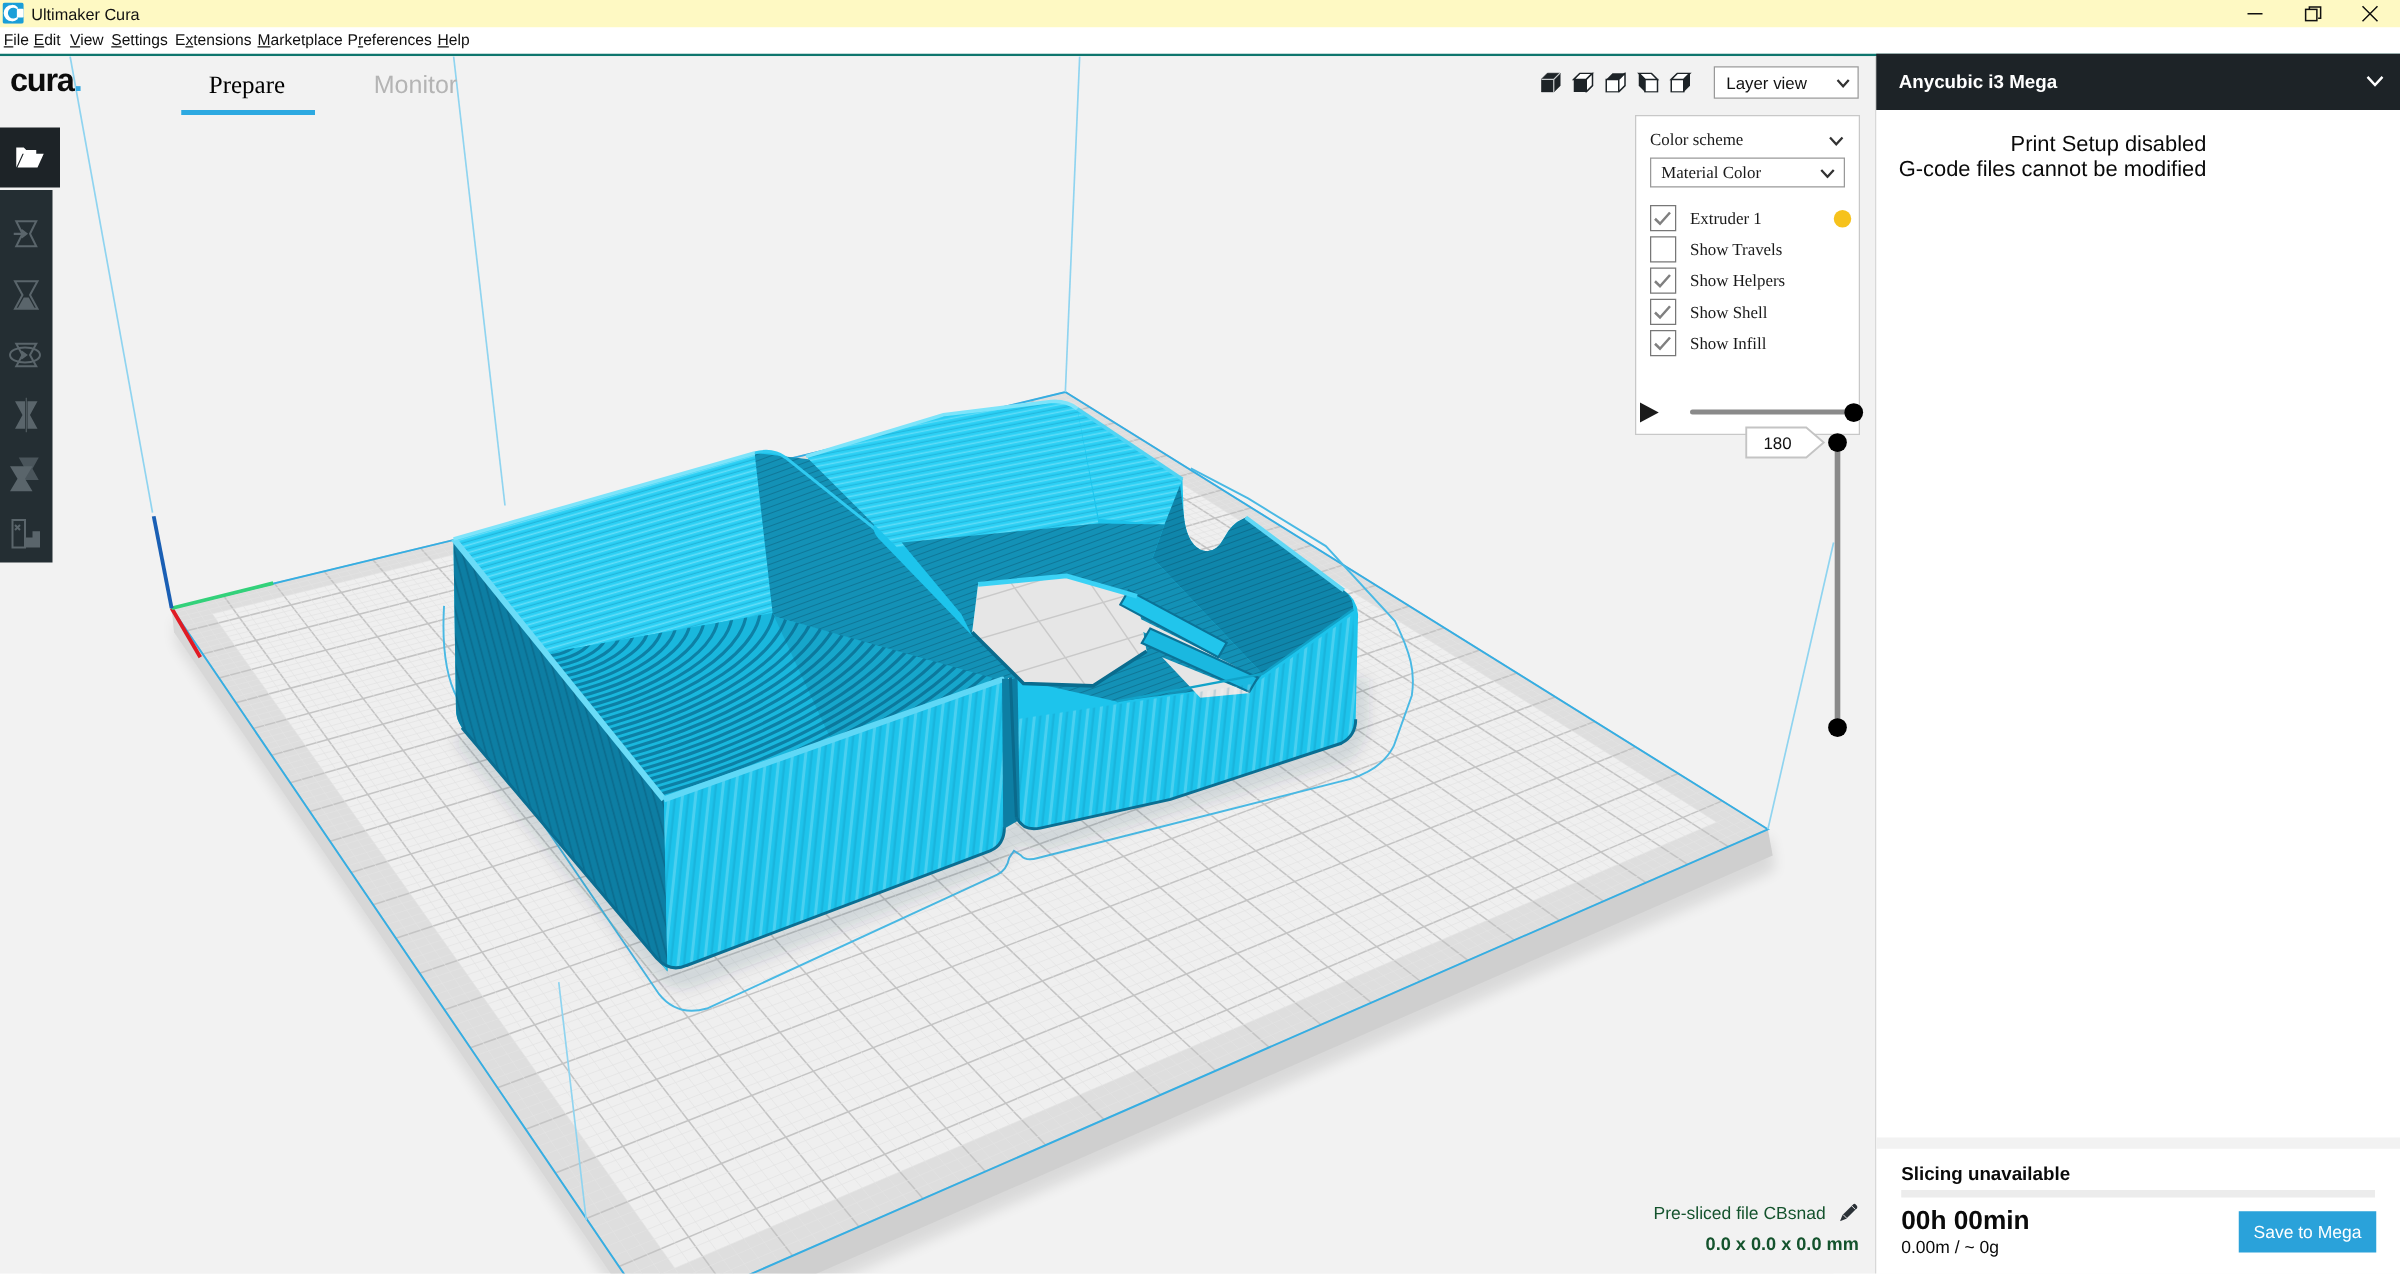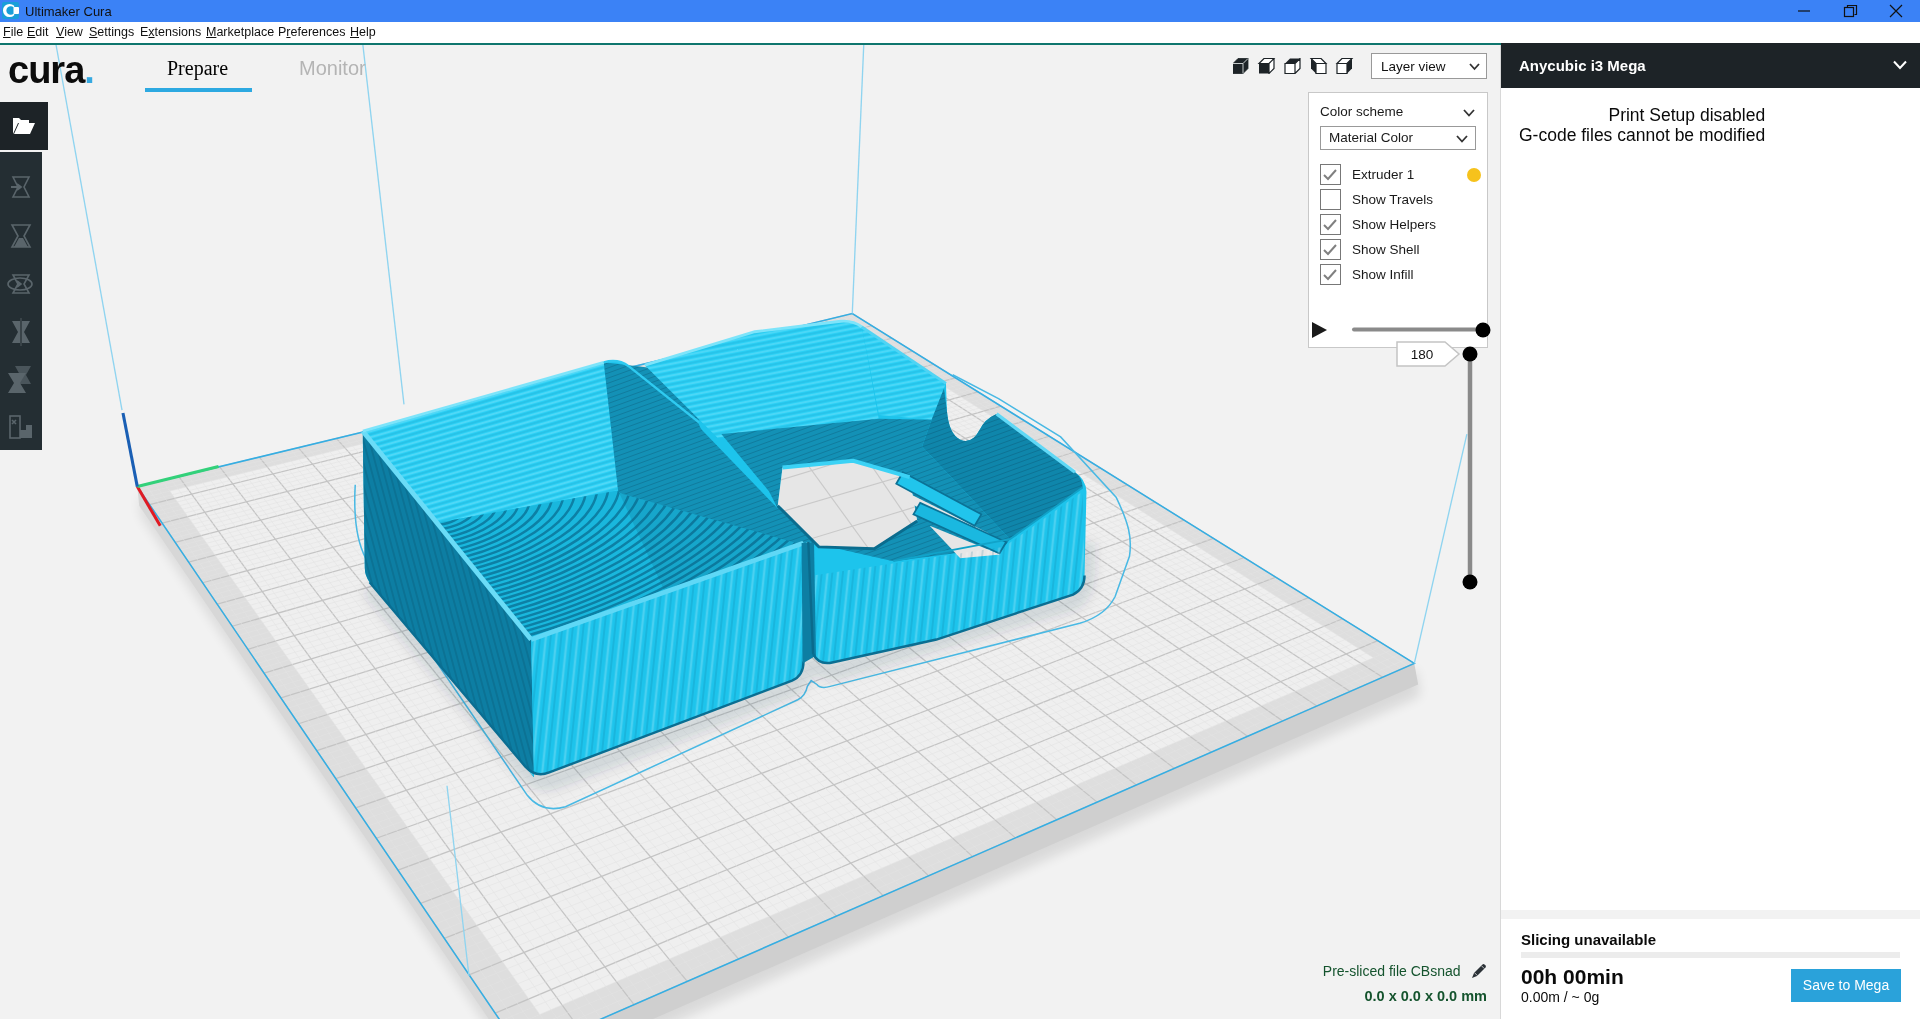--- a/index.html
+++ b/index.html
@@ -1,31 +1,31 @@
 <!DOCTYPE html>
 <html><head><meta charset="utf-8"><style>
 * { margin:0; padding:0; box-sizing:border-box; }
 body { width:1920px; height:1019px; font-family:"Liberation Sans", sans-serif; background:#fff; overflow:hidden; position:relative; }
-.titlebar { position:absolute; top:0; left:0; width:1920px; height:22px; background:#3b82f6;text-align:center; }
+.titlebar { position:absolute; top:0; left:0; width:1920px; height:22px; background:#fef9c3;text-align:center; }
 .titlebar .ticon { position:absolute; left:2px; top:2px; width:17px; height:17px; }
 .titlebar .ttext { position:absolute; left:25px; top:4px; font-size:13px; color:#111; }
 .winbtn { position:absolute; top:0; width:46px; height:22px; }
 .menubar { position:absolute; top:22px; left:0; width:1920px; height:23px; background:#fff; border-bottom:2px solid #0f766e; font-size:12.5px; color:#111; }
 .menubar span { position:absolute; top:3px; }
 .viewport { position:absolute; top:45px; left:0; width:1500px; height:974px; background:#f2f2f2; overflow:hidden; }
 .rpanel { position:absolute; top:45px; left:1500px; width:420px; height:974px; background:#fff; border-left:1px solid #d8d8d8; }
 .rheader { position:absolute; top:-2px; left:0; width:420px; height:45px; background:#1d2327; color:#fff; }
 .rheader .t { position:absolute; left:18px; top:14px; font-size:15px; font-weight:bold; }
-.logo { position:absolute; left:8px; top:4px; font-size:38px; font-weight:bold; color:#0c0c0c; letter-spacing:-1px; }
+.logo { position:absolute; left:8px; top:4px; font-size:26px; font-weight:bold; color:#0c0c0c; letter-spacing:-1px; }
 .logo .dot { color:#36a9e1; }
 .tab { position:absolute; top:12px; font-size:20px; }
 .hdr { position:absolute; top:0; left:0; width:1500px; height:100px; }
 .ltool { position:absolute; top:57px; left:0; width:48px; height:48px; background:#1d2327; }
 .lcol { position:absolute; top:107px; left:0; width:42px; height:298px; background:#242e33; }
-.cspanel { position:absolute; left:1308px; top:47px; width:180px; height:256px; background:#fff; border:1px solid #c8c8c8; font-size:13.5px; color:#1a1a1a; }
+.cspanel { position:absolute; left:1308px; top:47px; width:180px; height:256px; background:#fff; border:1px solid #c8c8c8; font-size:13.5px; color:#1a1a1a;font-family:Liberation Serif, serif; }
 .cbrow { position:absolute; left:11px; height:22px; }
 .cbx { position:absolute; left:0; top:0; width:21px; height:21px; border:1px solid #777; background:#fff; }
 .cbl { position:absolute; left:32px; top:3px; white-space:nowrap; }
 </style></head>
 <body>
 
 <div class="titlebar">
  <svg class="ticon" viewBox="0 0 17 17">
       <rect x="0" y="0" width="17" height="17" rx="2" fill="#1a9ed8"></rect>
       <path d="M12.2 6.1 A4.3 4.3 0 1 0 12.2 10.9 L12.2 13.2 A6.6 6.6 0 1 1 12.2 3.8 Z" fill="#fff"></path>

